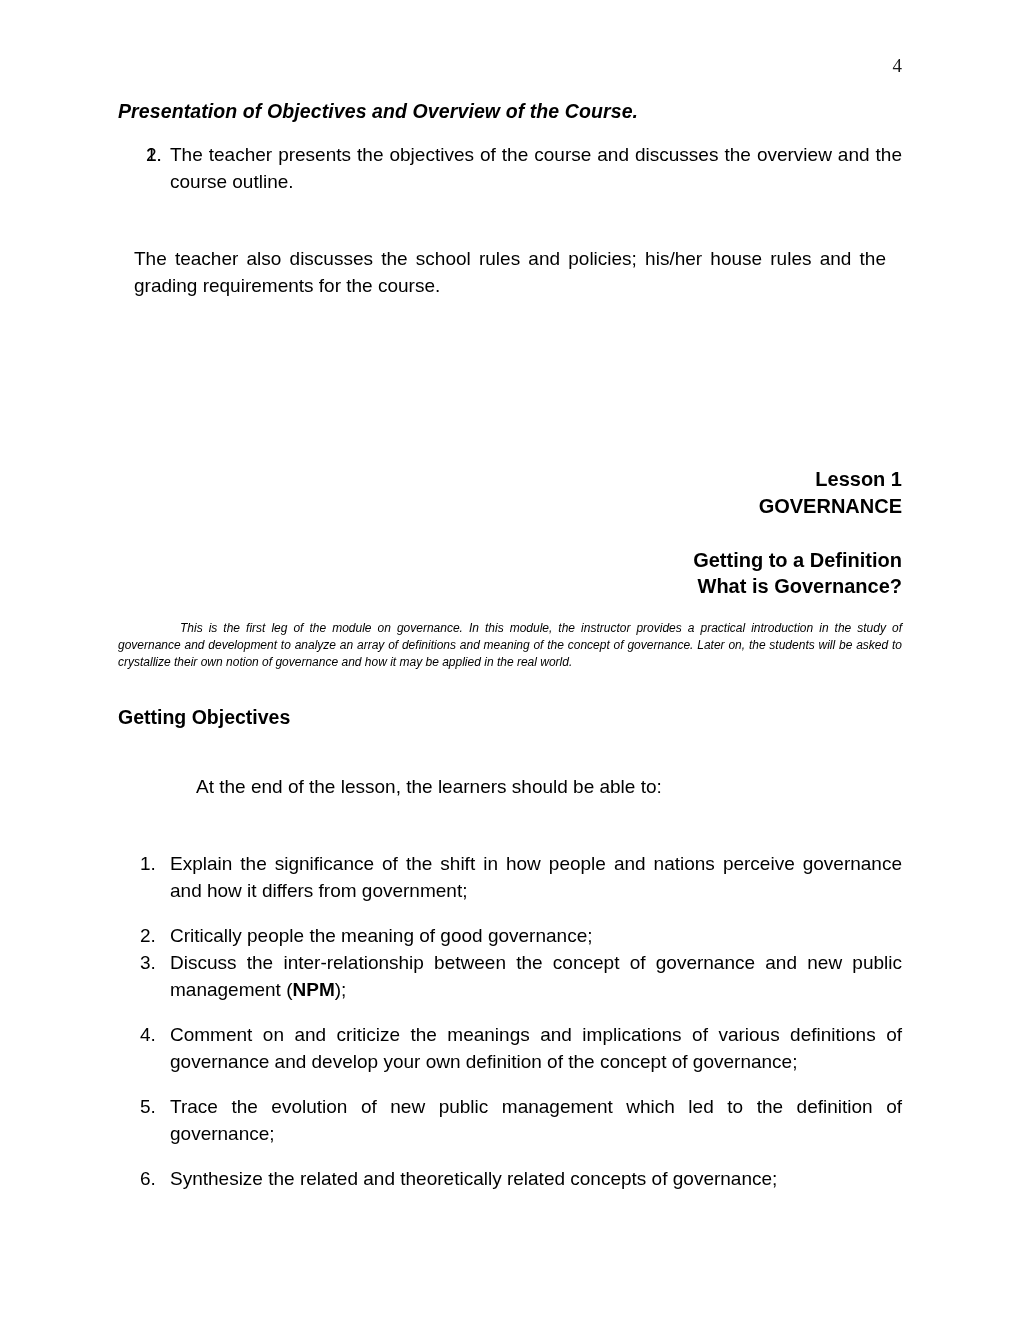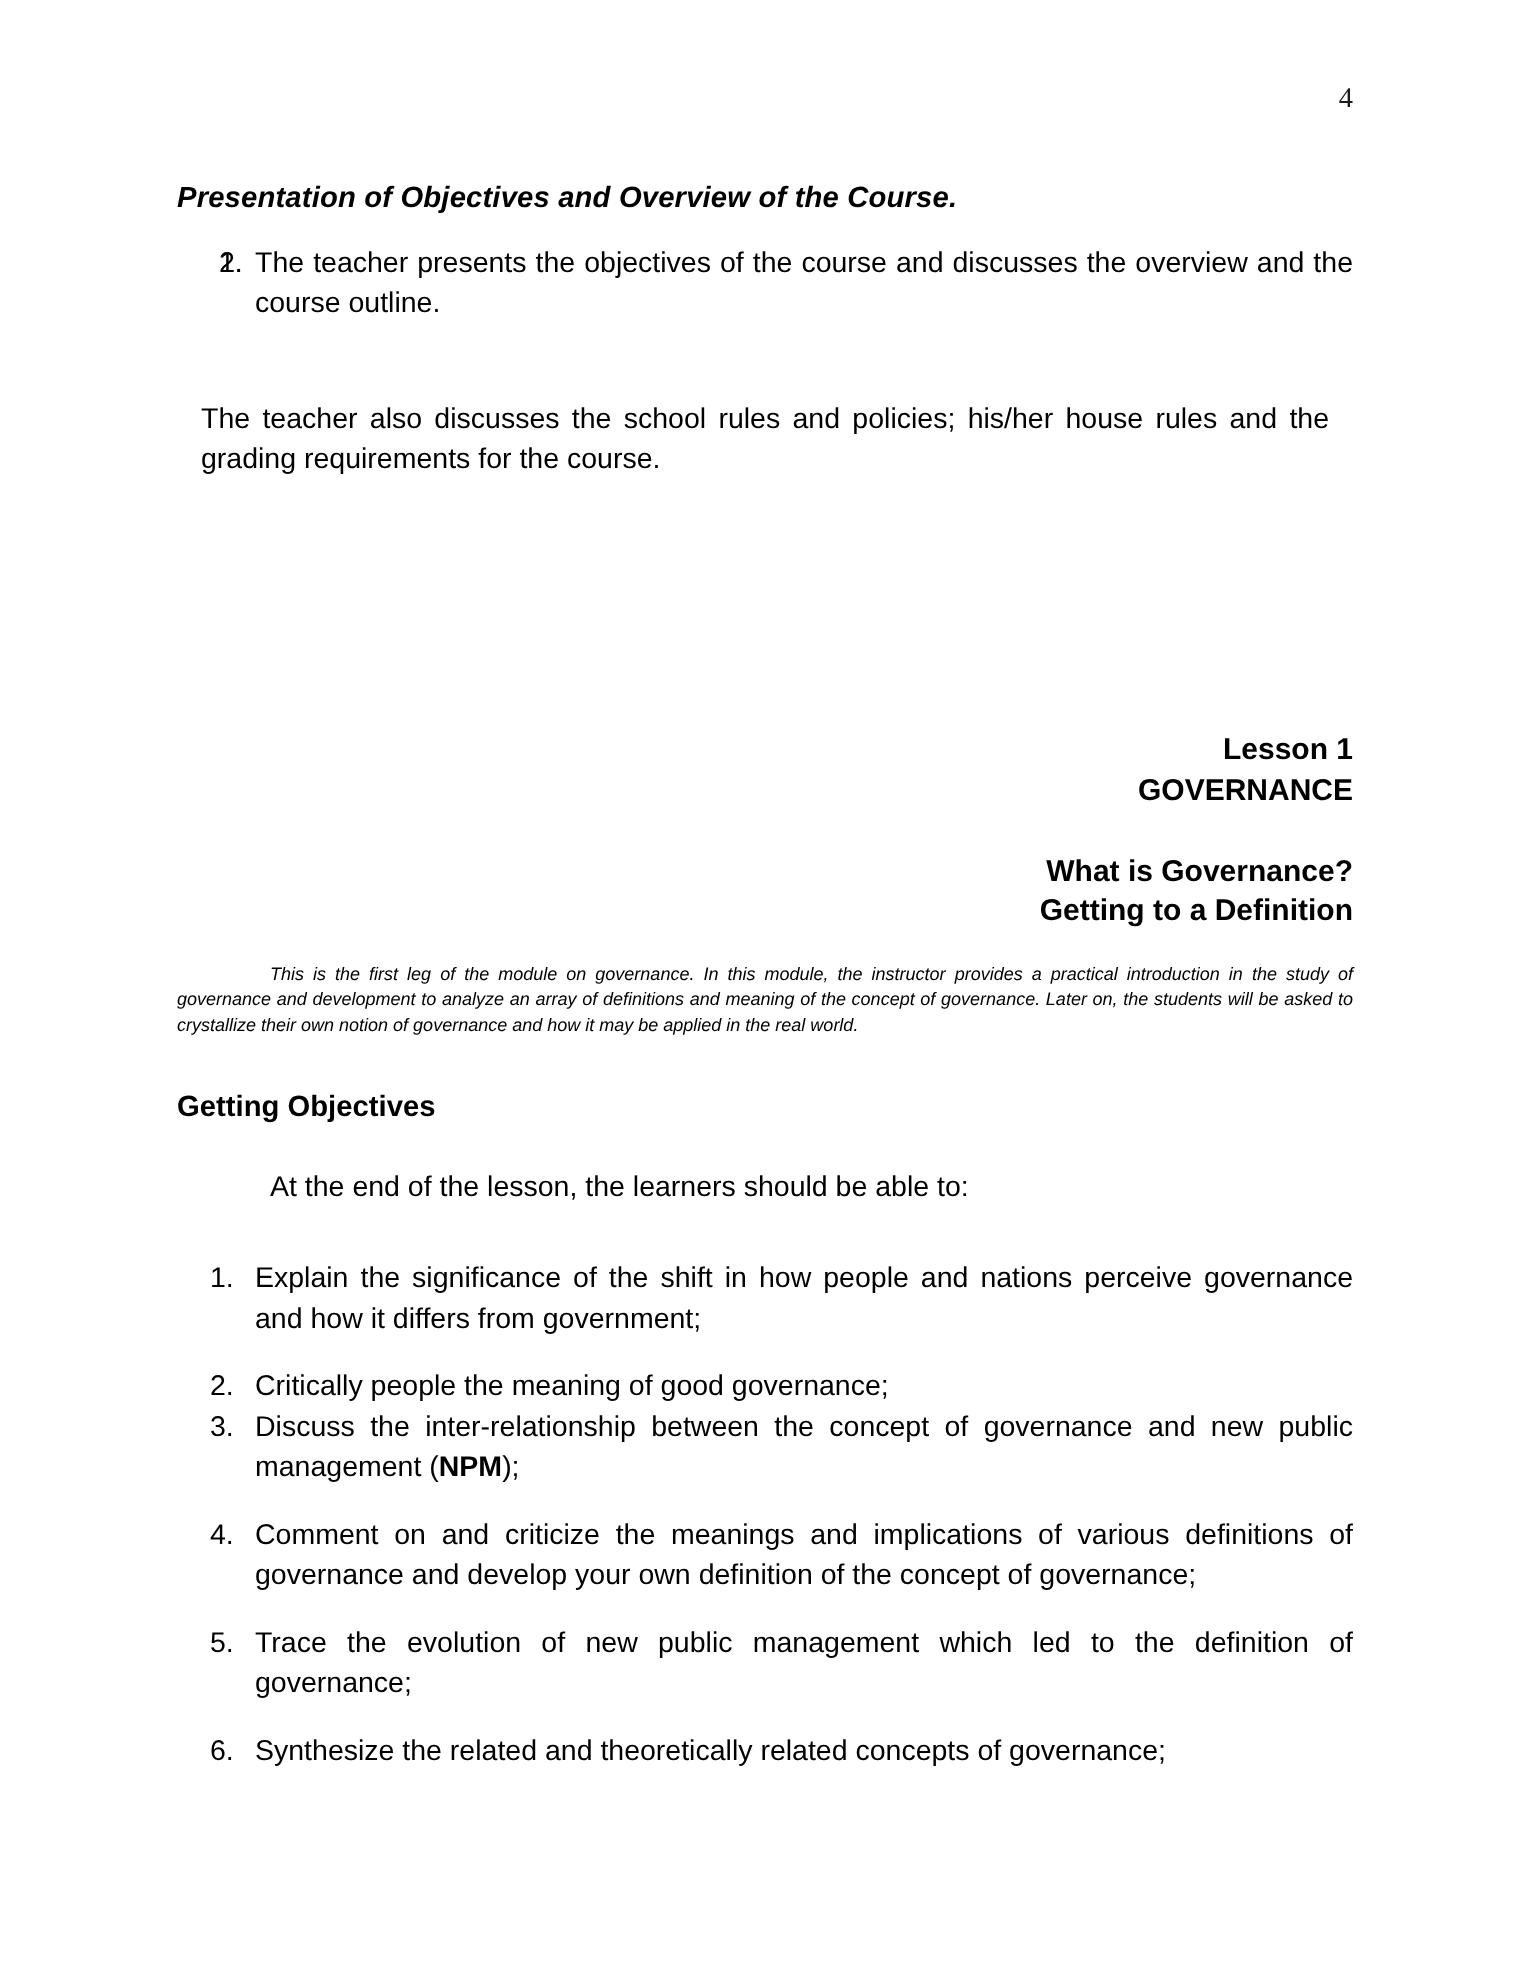--- a/index.html
+++ b/index.html
@@ -28,21 +28,21 @@
     width: 902px;
     text-align: right;
     font-family: "Liberation Serif", serif;
     font-size: 19px;
     line-height: 1;
     color: #1a1a1a;
   }
   
   .content {
     position: absolute;
-    top: 120px;
+    top: 99px;
     left: 118px;
     width: 784px;
   }
   .section-heading {
     font-weight: bold;
     font-style: italic;
     font-size: 19.5px;
     line-height: 1.3;
     margin: 0 0 18px 0;
     letter-spacing: 0.1px;
@@ -103,21 +103,21 @@
     line-height: 1.42;
     margin: 0;
     text-indent: 62px;
     text-align: justify;
     text-justify: inter-word;
     font-style: italic;
   }
   p.lead {
     font-size: 19px;
     line-height: 1.42;
-    margin: 0;
+    margin: 16px;
     padding-left: 62px;
   }
   h2.sub-heading {
     font-weight: bold;
     font-size: 19.5px;
     line-height: 1.3;
     margin: 0;
   }
   .li-spacer { height: 18px; }
   b.inline-bold { font-weight: bold; margin-top: 13px; }
@@ -150,22 +150,22 @@
     <div class="gap-lg"></div>
 
     <div class="center-block">
       <span class="line">Lesson 1</span>
       <span class="line">GOVERNANCE</span>
     </div>
 
     <div class="gap-xl"></div>
 
     <div class="center-block">
+      <span class="line">Getting to a Definition</span>
       <span class="line">What is Governance?</span>
-      <span class="line">Getting to a Definition</span>
     </div>
 
     <div class="gap-sm"></div>
 
     <p class="indent">This is the first leg of the module on governance.  In this module, the instructor provides a practical introduction in the study of governance and development to analyze an array of definitions and meaning of the concept of governance.  Later on, the students will be asked to crystallize their own notion of governance and how it may be applied in the real world.</p>
 
     <div class="gap-md"></div>
 
     <h2 class="sub-heading">Getting Objectives</h2>
 

